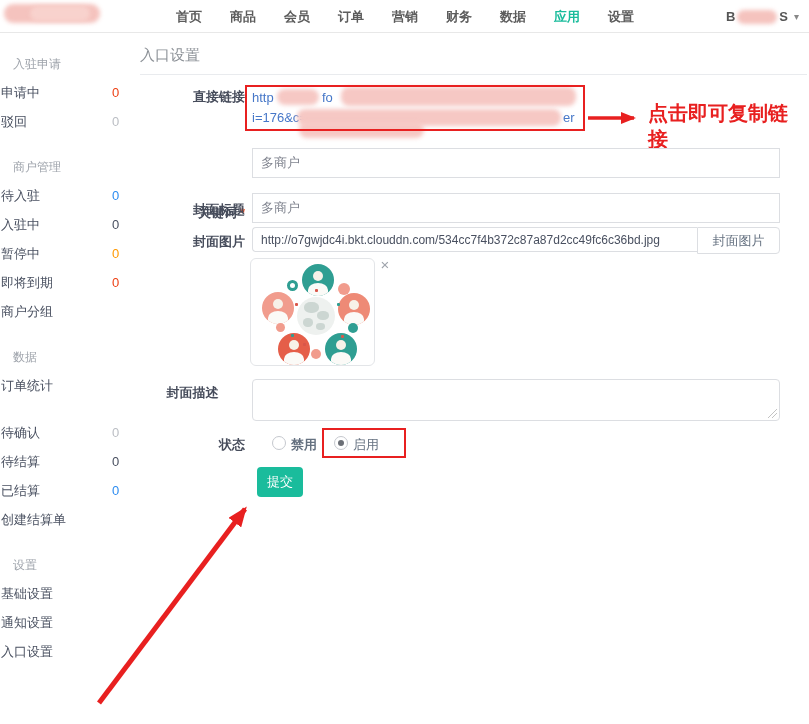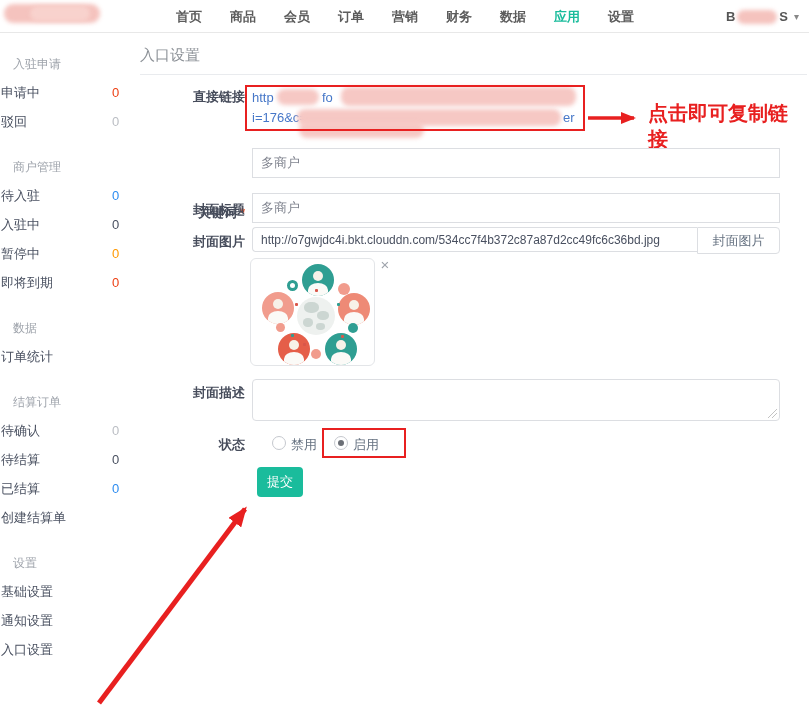--- a/index.html
+++ b/index.html
@@ -130,29 +130,31 @@
       <span class="cnt" style="color: rgb(73, 80, 96);">0</span>
     </div>
     <div class="side-item">
       <span>暂停中</span>
       <span class="cnt" style="color: rgb(255, 153, 0);">0</span>
     </div>
     <div class="side-item">
       <span>即将到期</span>
       <span class="cnt" style="color: rgb(237, 64, 20);">0</span>
     </div>
+    <div class="side-item">
+      <span>商户分组</span>
+    </div>
   </div>
   <div class="side-sec">
     <div class="side-title">数据</div>
     <div class="side-item">
       <span>订单统计</span>
     </div>
   </div>
   <div class="side-sec">
-    <div class="side-title">结算订单</div>
     <div class="side-item">
       <span>待确认</span>
       <span class="cnt" style="color: rgb(187, 190, 196);">0</span>
     </div>
     <div class="side-item">
       <span>待结算</span>
       <span class="cnt" style="color: rgb(73, 80, 96);">0</span>
     </div>
     <div class="side-item">
       <span>已结算</span>
@@ -228,29 +230,29 @@
   <div class="mini" style="left:60px; top:90px; width:10px; height:10px; background:#f19c8d;"></div>
   <div class="dot" style="left:44px; top:44px; background:#d9564a;"></div>
   <div class="dot" style="left:86px; top:44px; background:#2f9e92;"></div>
   <div class="dot" style="left:40px; top:75px; background:#2f9e92;"></div>
   <div class="dot" style="left:90px; top:76px; background:#d9564a;"></div>
   <div class="dot" style="left:64px; top:30px; background:#d9564a;"></div>
   <div class="dot" style="left:52px; top:84px; background:#d9564a;"></div>
 </div>
 <div class="close-x">×</div>
 
-<div class="f-label" style="top:384px;">封面描述</div>
+<div class="f-label" style="top:384px;text-align:center;">封面描述</div>
 <div class="textarea" style="left:252px; top:379px; width:528px; height:42px;">
   <span></span>
   <span class="resizer"></span>
 </div>
 
 <div class="f-label" style="top:436px;">状态</div>
 <span class="radio" style="left:272px; top:436px;"></span>
-<span class="radio-label" style="left:291px; top:436px;">禁用</span>
+<span class="radio-label" style="left:291px; top:436px;font-weight:bold;">禁用</span>
 <span class="radio checked" style="left:334px; top:436px;"></span>
 <span class="radio-label" style="left:353px; top:436px;text-align:right;">启用</span>
 <div class="red-box" style="left:322px; top:428px; width:84px; height:30px;"></div>
 
 <div class="submit-btn">提交</div>
 
 <svg class="overlay" viewBox="0 0 809 724">
   <defs>
     <marker id="ah-small" markerUnits="userSpaceOnUse" markerWidth="15" markerHeight="12" refX="13" refY="6" orient="auto">
       <path d="M0,0 L15,6 L0,12 Z" fill="#e82020"></path>

